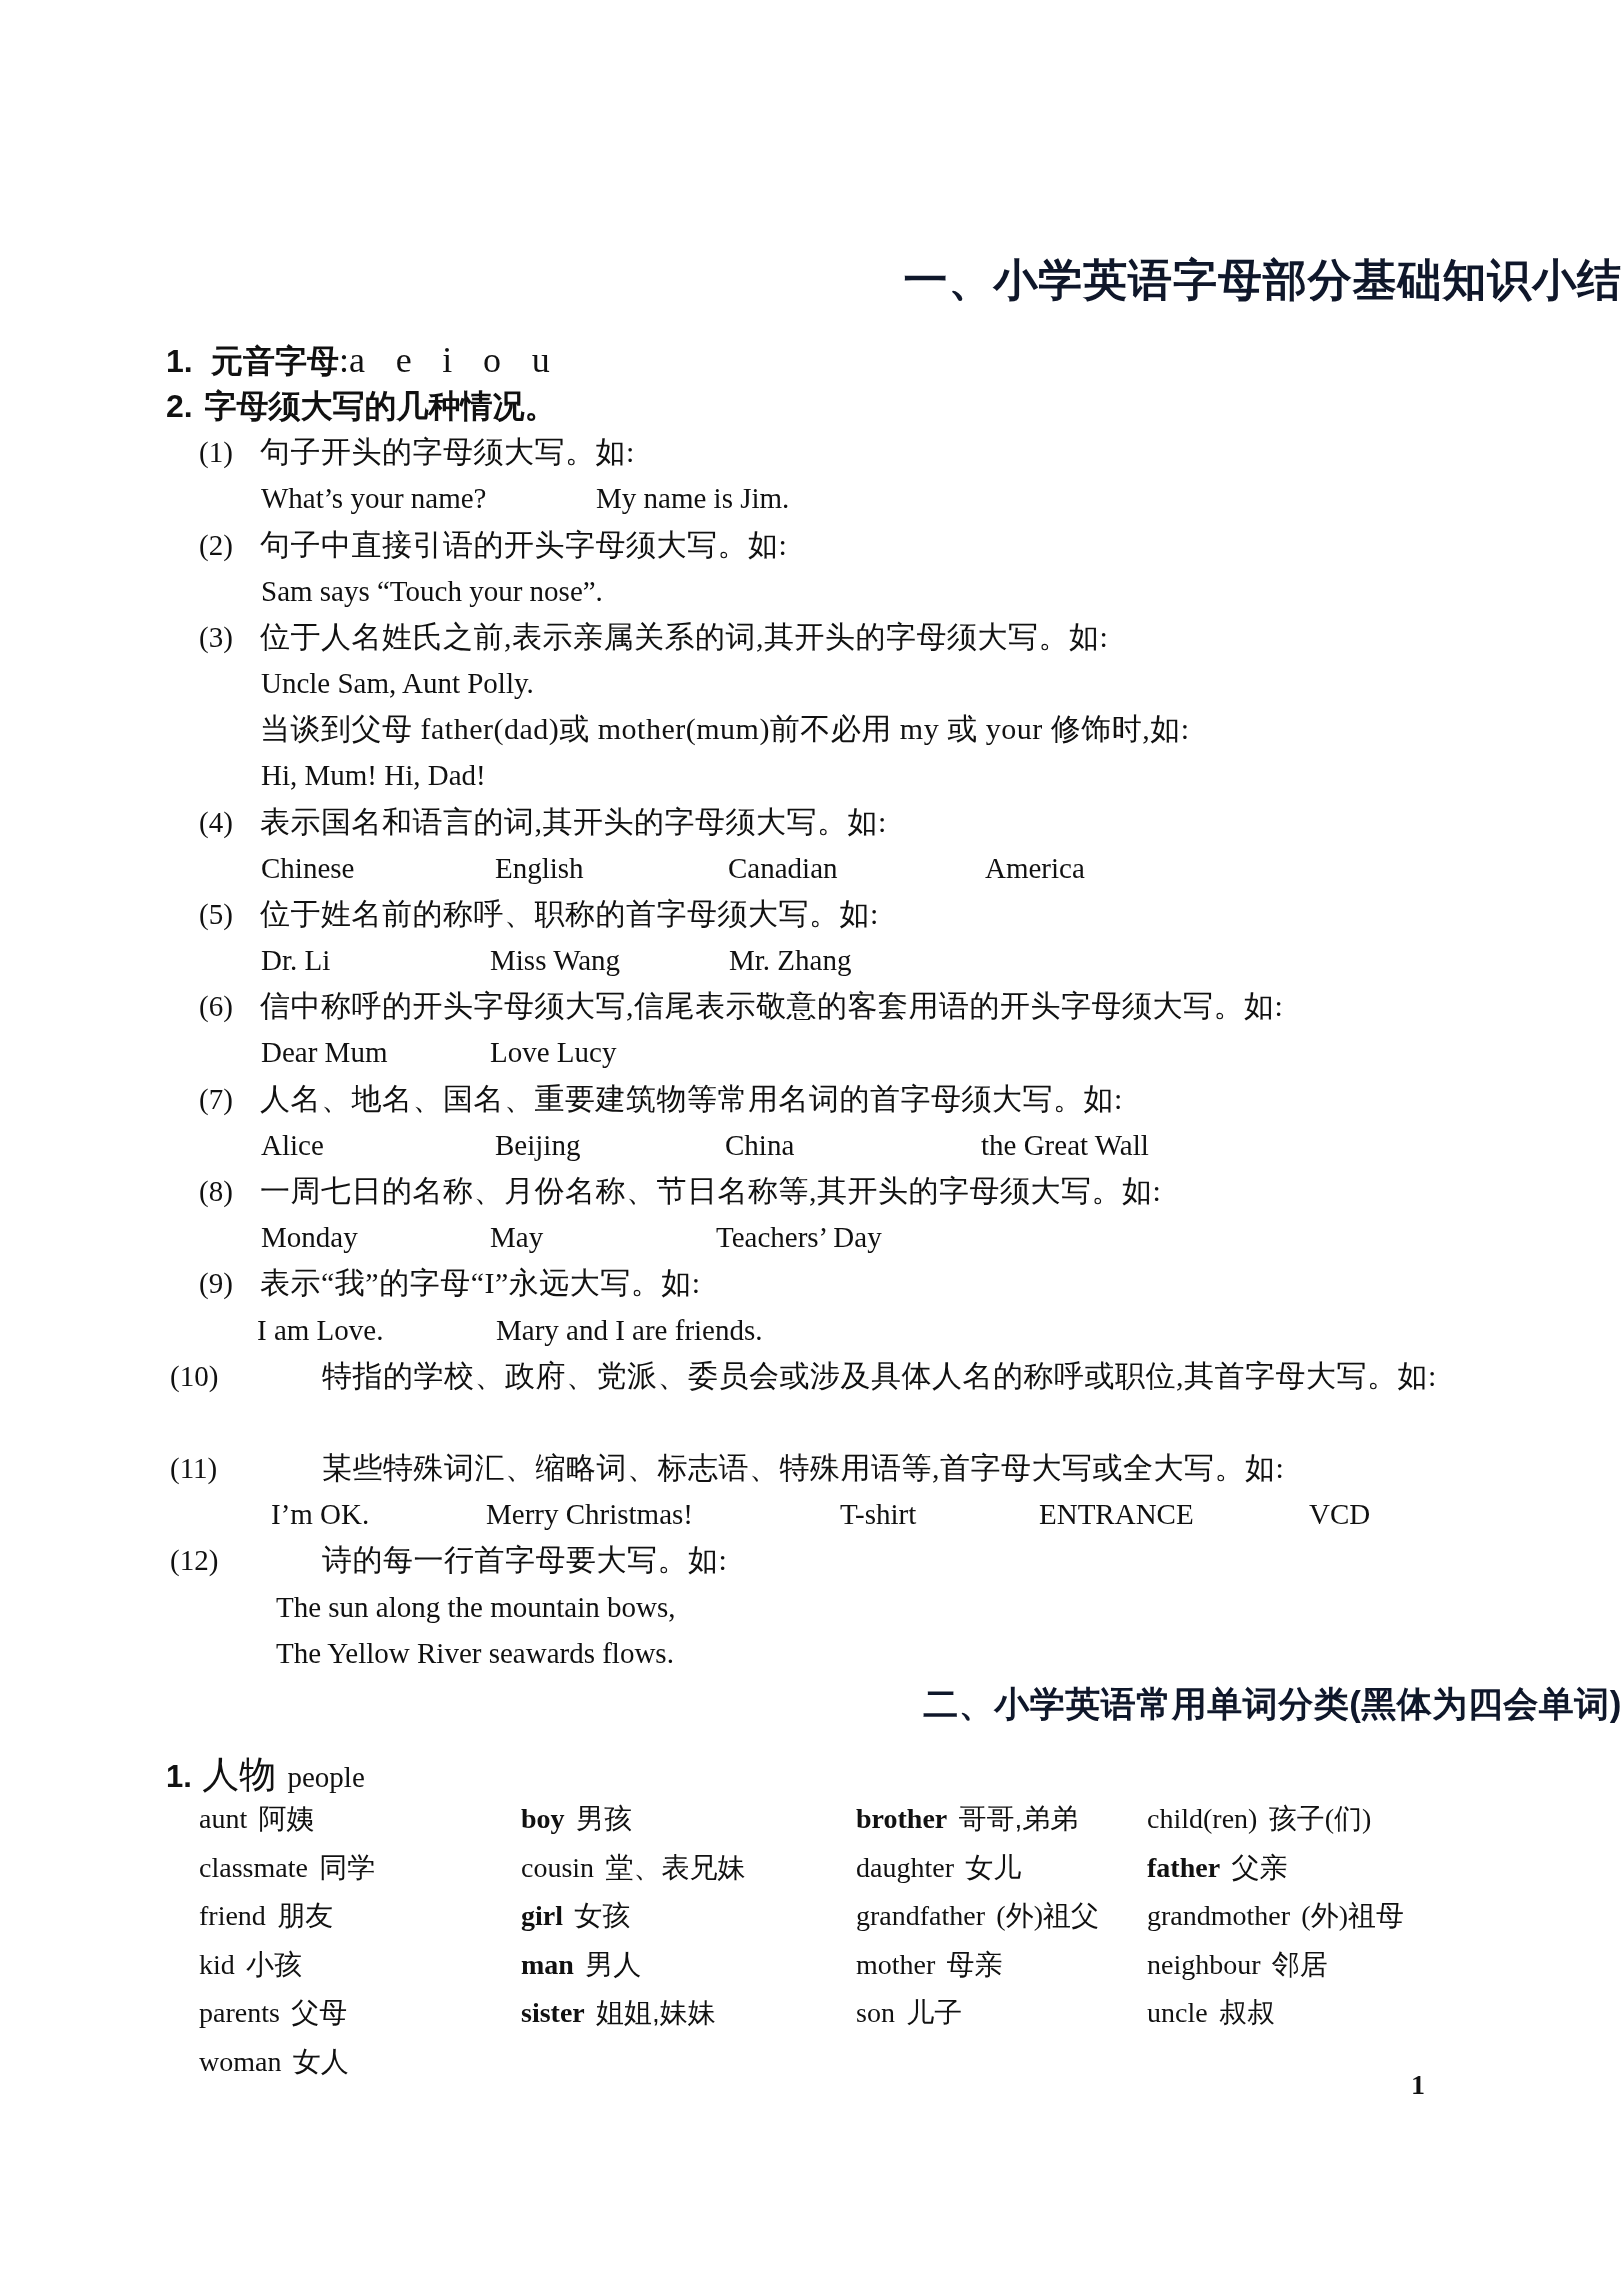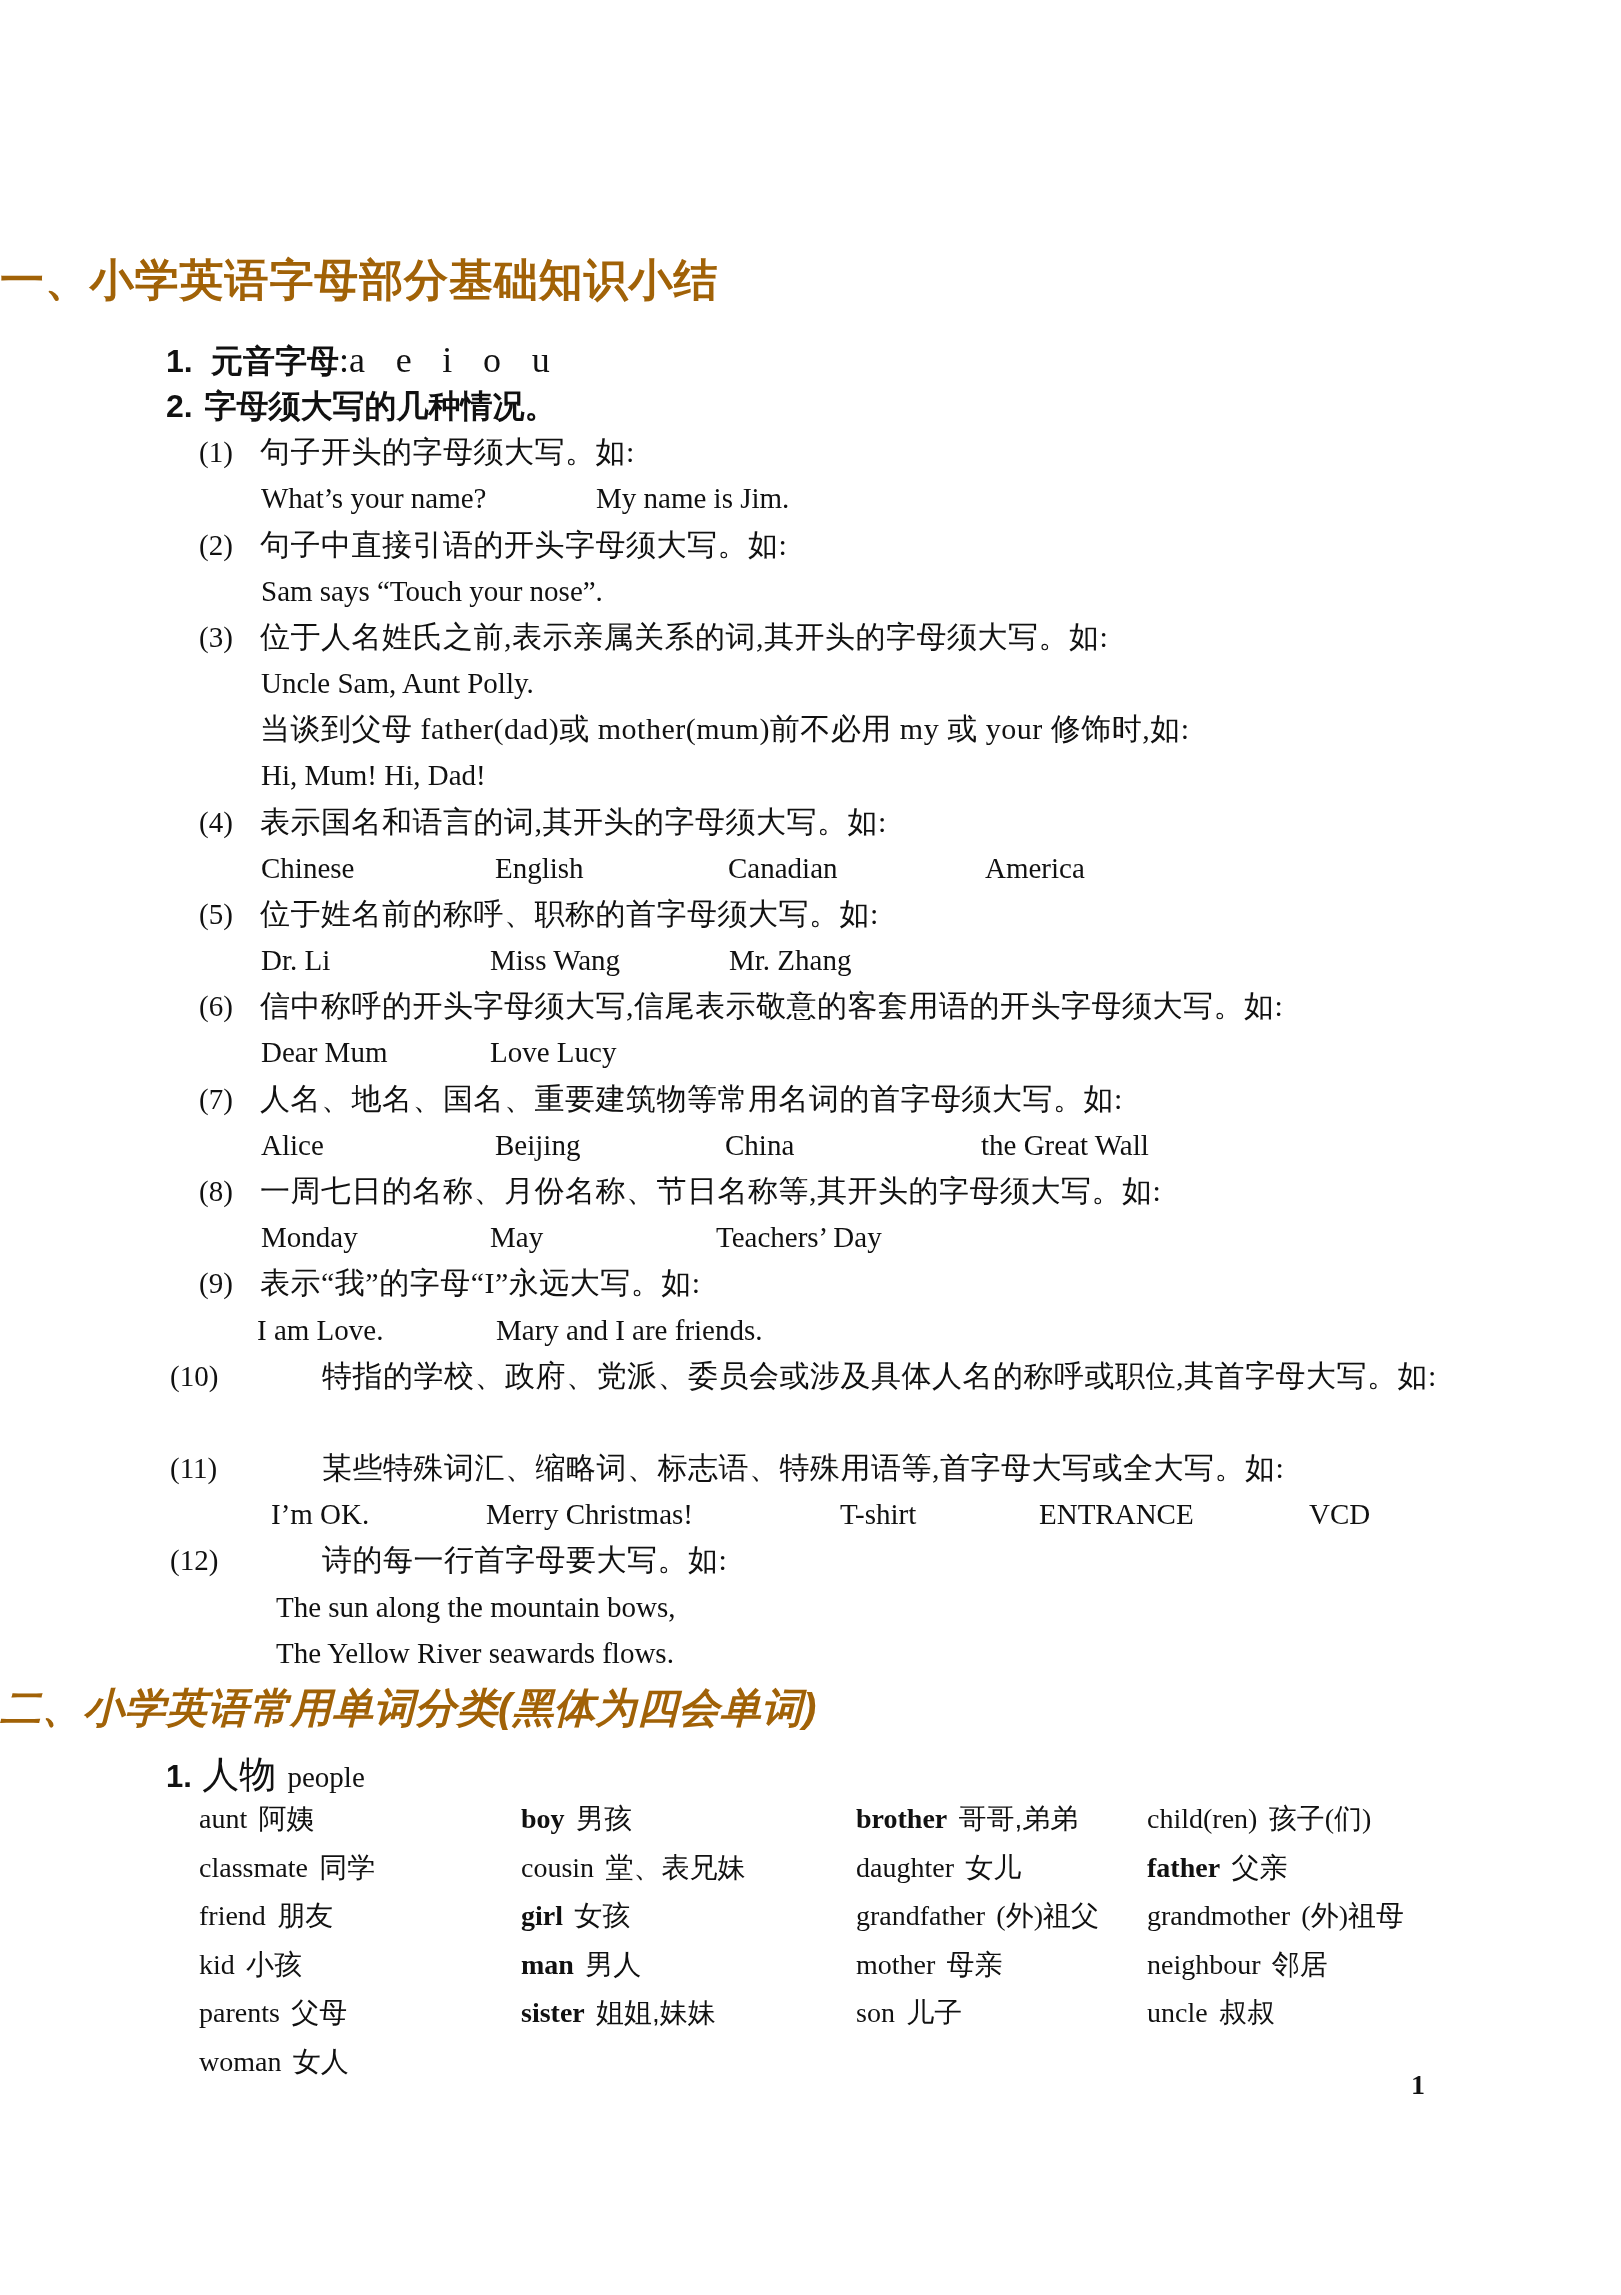--- a/index.html
+++ b/index.html
@@ -1,25 +1,25 @@
 <!DOCTYPE html>
 <html style="font-size:7.5px"><head>
 <meta charset="utf-8">
 <style>
   * { margin:0; padding:0; box-sizing:border-box; }
   html,body { background:#ffffff; }
   body { width:1622px; height:2295px; position:relative;
          font-family:"Liberation Serif","DejaVu Serif",serif; color:#111; }
   .page { position:absolute; inset:0; background:#ffffff; overflow:hidden; }
 
-  .big-title { position:absolute; left:0; width:100%; text-align:left;
+  .big-title { position:absolute; left:0; width:100%; text-align:right;
                font-family:"Liberation Sans","DejaVu Sans",sans-serif;
-               font-weight:bold; color:#a16207; white-space:nowrap; }
+               font-weight:bold; color:#0f172a; white-space:nowrap; }
   .t1 { top:251px;  font-size:44px; letter-spacing:0.9px; }
-  .t2 { top:1681px; font-size:41px; letter-spacing:0.5px;font-style:italic; }
+  .t2 { top:1681px; font-size:35px; letter-spacing:0.5px; }
 
   .line { position:absolute; left:0; width:100%; height:46px; line-height:46px;
           white-space:nowrap; }
 
   
   .sec-head { padding-left:166px;
               font-family:"Liberation Sans","DejaVu Sans",sans-serif;
               font-weight:bold; font-size:32px; }
   .sec-head .tail { font-family:"Liberation Serif","DejaVu Serif",serif;
                     font-weight:normal; font-size:36px; word-spacing:21.7px; }

